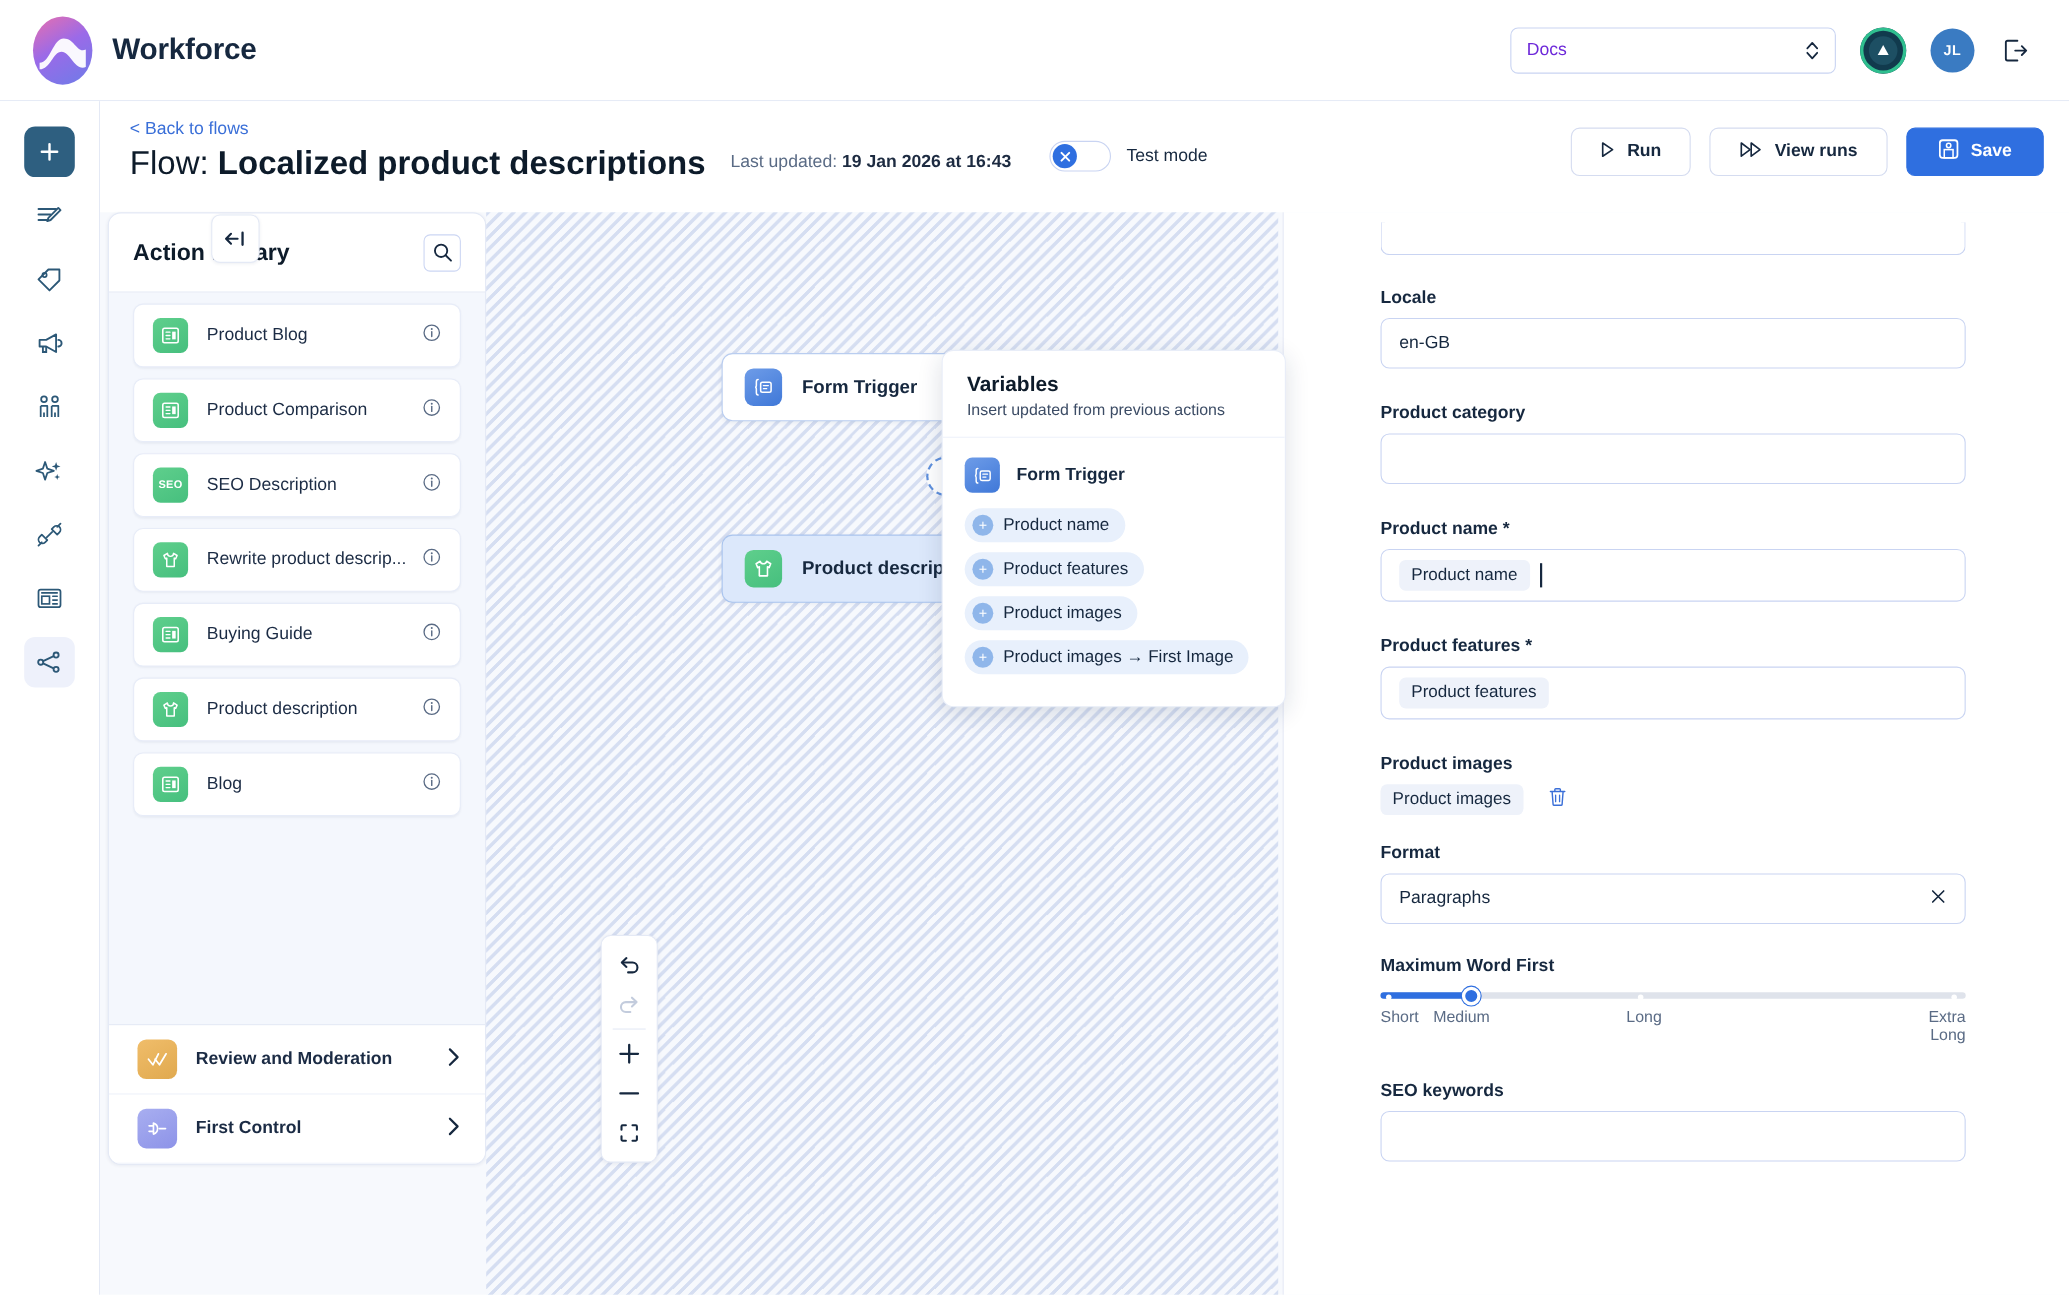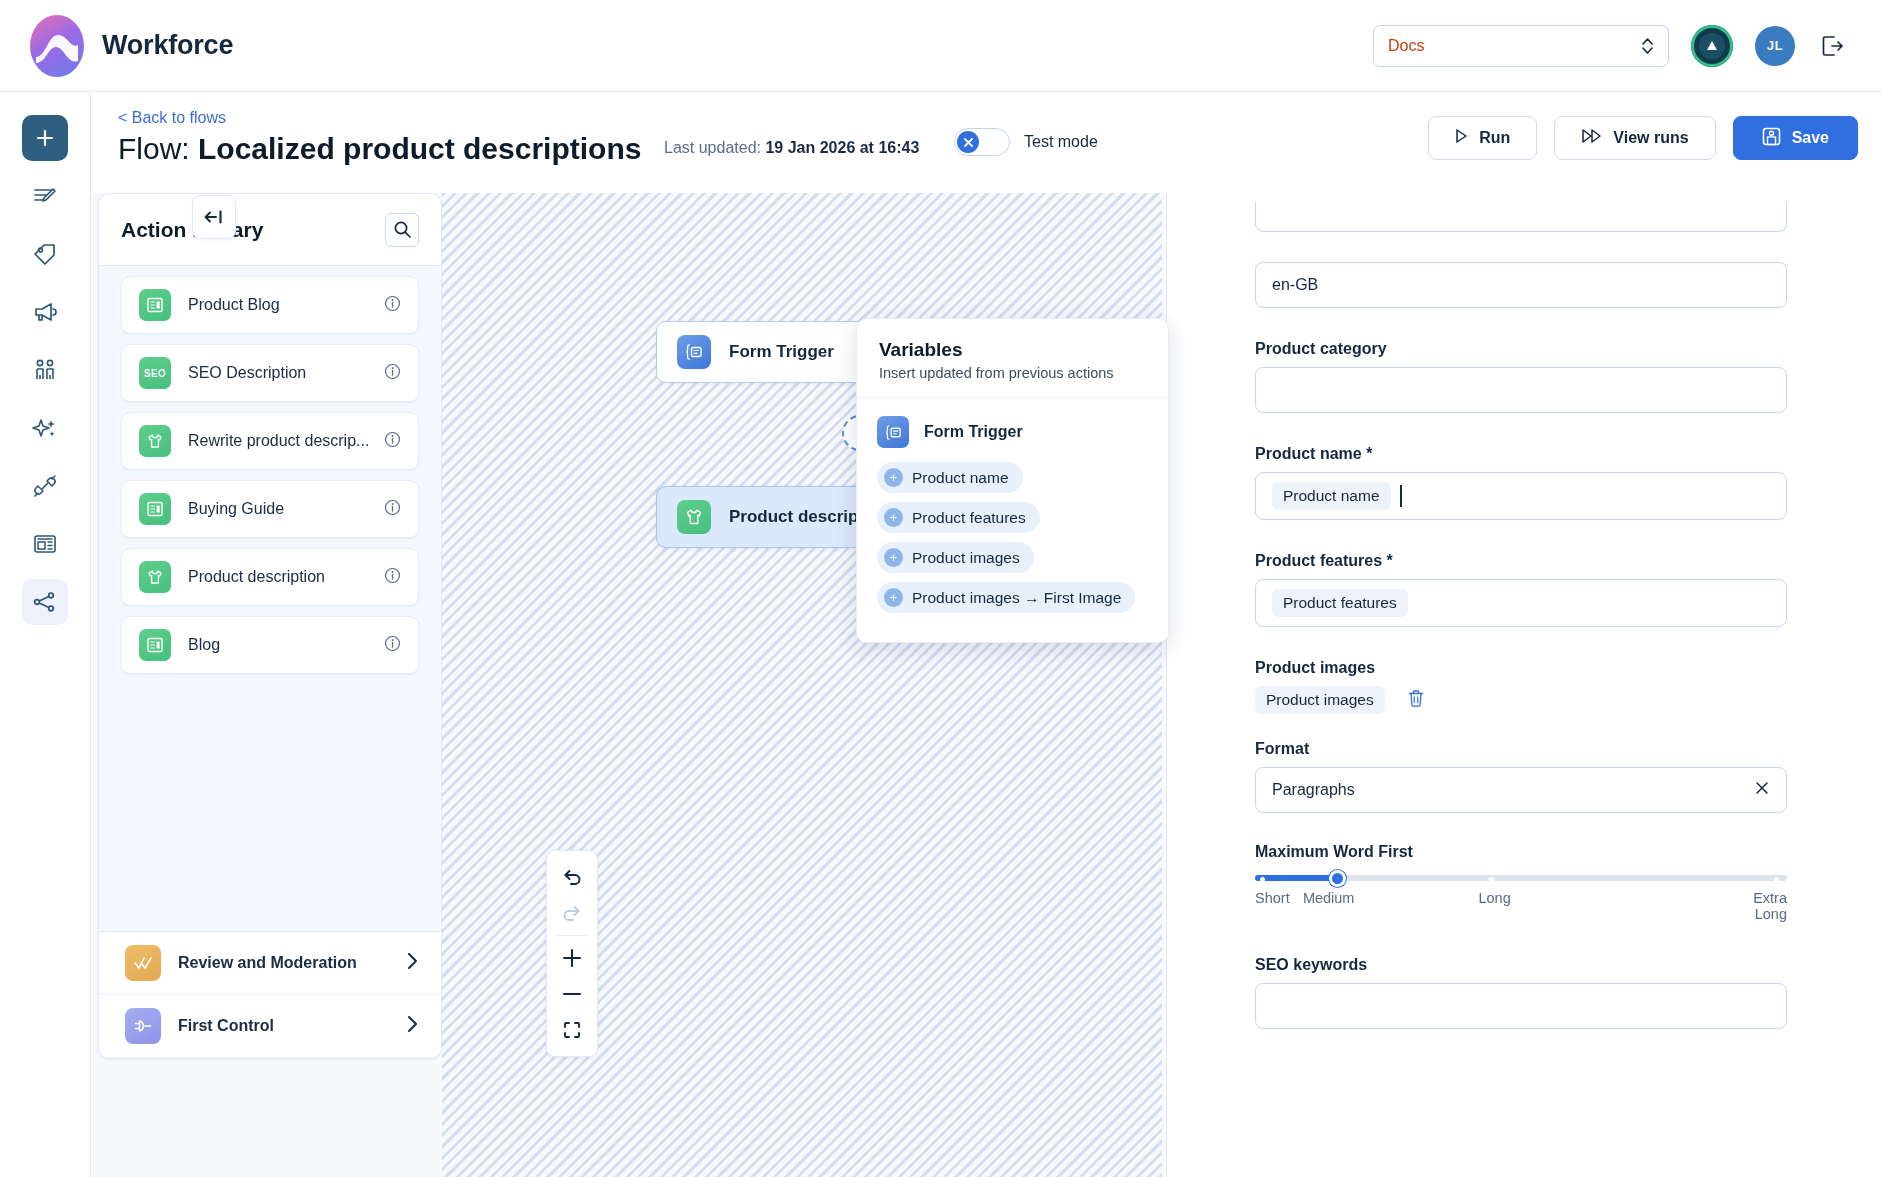--- a/index.html
+++ b/index.html
@@ -25,21 +25,21 @@
   }
   #logo-mark svg { position: absolute; left: 0; top: 0; }
   #brand-name { font-size: 27px; font-weight: bold; letter-spacing: -0.2px; color:#16283f;}
 
   #topbar-right {
     margin-left: auto; display: flex; align-items: center; gap: 22px; padding-right: 34px;
   }
   #docs-select {
     width: 296px; height: 42px; border: 1px solid #c9d4f2; border-radius: 7px;
     background: #fff; display: flex; align-items: center; padding: 0 14px;
-    font-size: 16px; color: #c2410c; position: relative;
+    font-size: 16px; color: #6d28d9; position: relative;
   }
   #docs-select .chev { margin-left: auto; display:flex; flex-direction:column; gap:2px; }
   .circle-logo {
     width: 42px; height: 42px; border-radius: 50%;
     background: #113a4d; display:flex; align-items:center; justify-content:center;
     box-shadow: 0 0 0 3px #2fbf8f inset;
   }
   .circle-logo .inner {
     width: 26px; height: 26px; border-radius: 50%; background: #1d4f63;
     display:flex; align-items:center; justify-content:center;
@@ -428,20 +428,35 @@
             </svg>
           </div>
         <div class="lib-label">Product Blog</div>
         <div class="lib-info"><svg width="17" height="17" viewBox="0 0 17 17">
               <circle cx="8.5" cy="8.5" r="7" fill="none" stroke="#5a6b85" stroke-width="1.2"></circle>
               <path d="M8.5 7.5 V12" stroke="#5a6b85" stroke-width="1.3" stroke-linecap="round"></path>
               <circle cx="8.5" cy="5" r="0.9" fill="#5a6b85"></circle>
             </svg></div>
       </div>
 
+      <div class="lib-item">
+        <div class="lib-icon green">
+            <svg width="18" height="18" viewBox="0 0 18 18">
+              <rect x="2" y="2.5" width="14" height="13" rx="1.6" fill="none" stroke="#fff" stroke-width="1.4"></rect>
+              <path d="M5 6 H8.5 M5 9 H8.5 M5 12 H8.5" stroke="#fff" stroke-width="1.2" stroke-linecap="round"></path>
+              <rect x="10.5" y="5.5" width="3.2" height="7" fill="#fff"></rect>
+            </svg>
+          </div>
+        <div class="lib-label">Product Comparison</div>
+        <div class="lib-info"><svg width="17" height="17" viewBox="0 0 17 17">
+              <circle cx="8.5" cy="8.5" r="7" fill="none" stroke="#5a6b85" stroke-width="1.2"></circle>
+              <path d="M8.5 7.5 V12" stroke="#5a6b85" stroke-width="1.3" stroke-linecap="round"></path>
+              <circle cx="8.5" cy="5" r="0.9" fill="#5a6b85"></circle>
+            </svg></div>
+      </div>
 
       <div class="lib-item">
         <div class="lib-icon green">
             <span class="seo-text">SEO</span>
           </div>
         <div class="lib-label">SEO Description</div>
         <div class="lib-info"><svg width="17" height="17" viewBox="0 0 17 17">
               <circle cx="8.5" cy="8.5" r="7" fill="none" stroke="#5a6b85" stroke-width="1.2"></circle>
               <path d="M8.5 7.5 V12" stroke="#5a6b85" stroke-width="1.3" stroke-linecap="round"></path>
               <circle cx="8.5" cy="5" r="0.9" fill="#5a6b85"></circle>
@@ -645,20 +660,21 @@
       </div>
     </div>
   </div>
 
   <div id="rightpanel">
 
     <div style="height:9px;"></div>
     <div class="inp" style="height:30px; min-height:30px; border-top:none; border-radius:0 0 8px 8px;"></div>
 
     <div class="fieldblock" style="margin-top:30px;">
+      <div class="field-label">Locale</div>
       <div class="inp">
         <span>en-GB</span>
       </div>
     </div>
 
     <div class="fieldblock" style="margin-top:32px;">
       <div class="field-label">Product category</div>
       <div class="inp">
         <span></span>
       </div>

